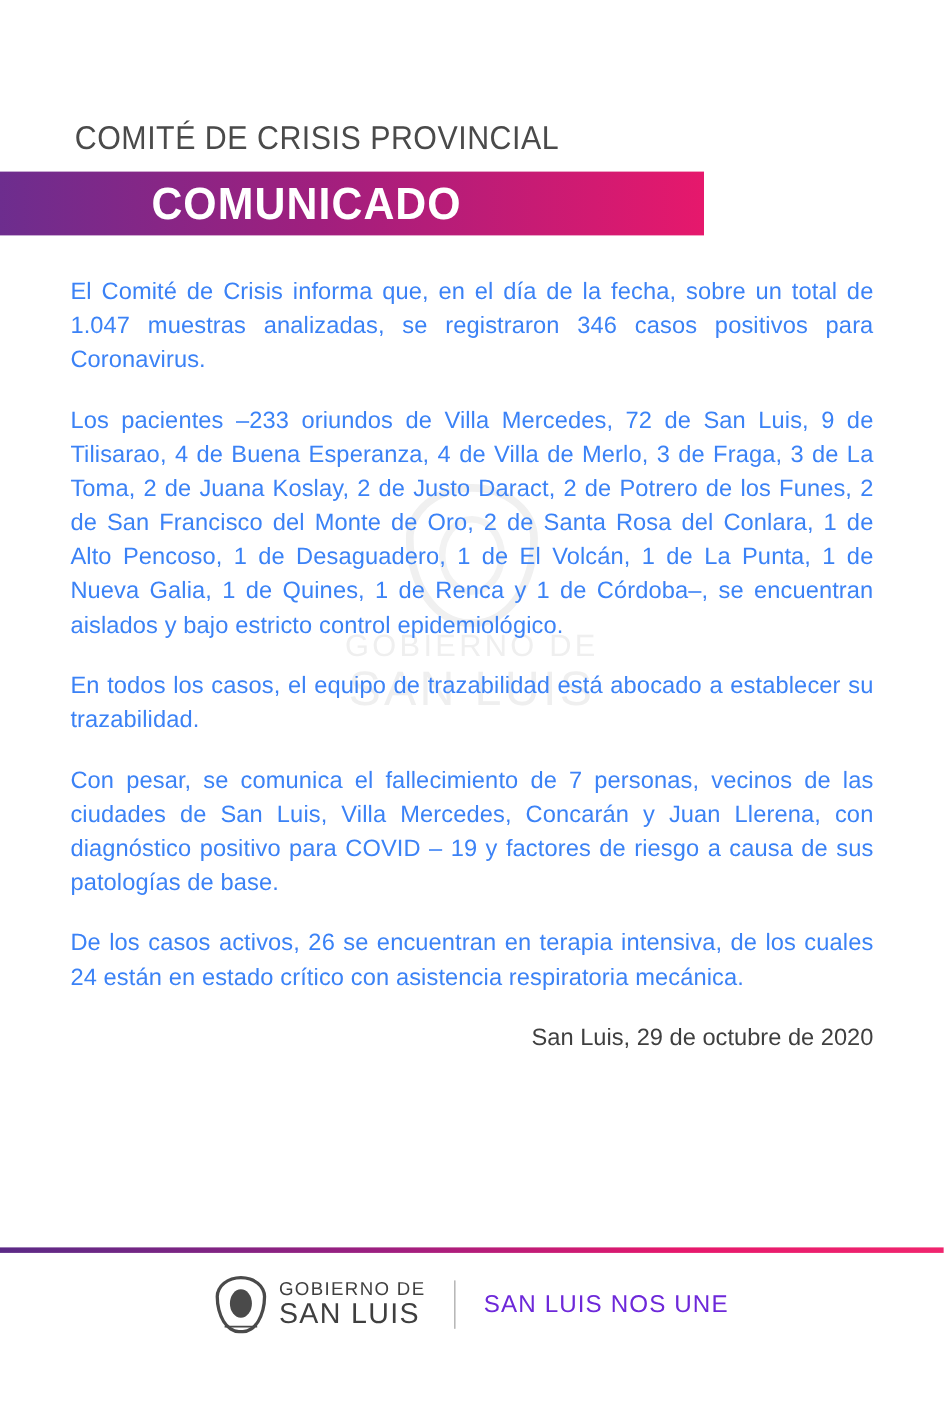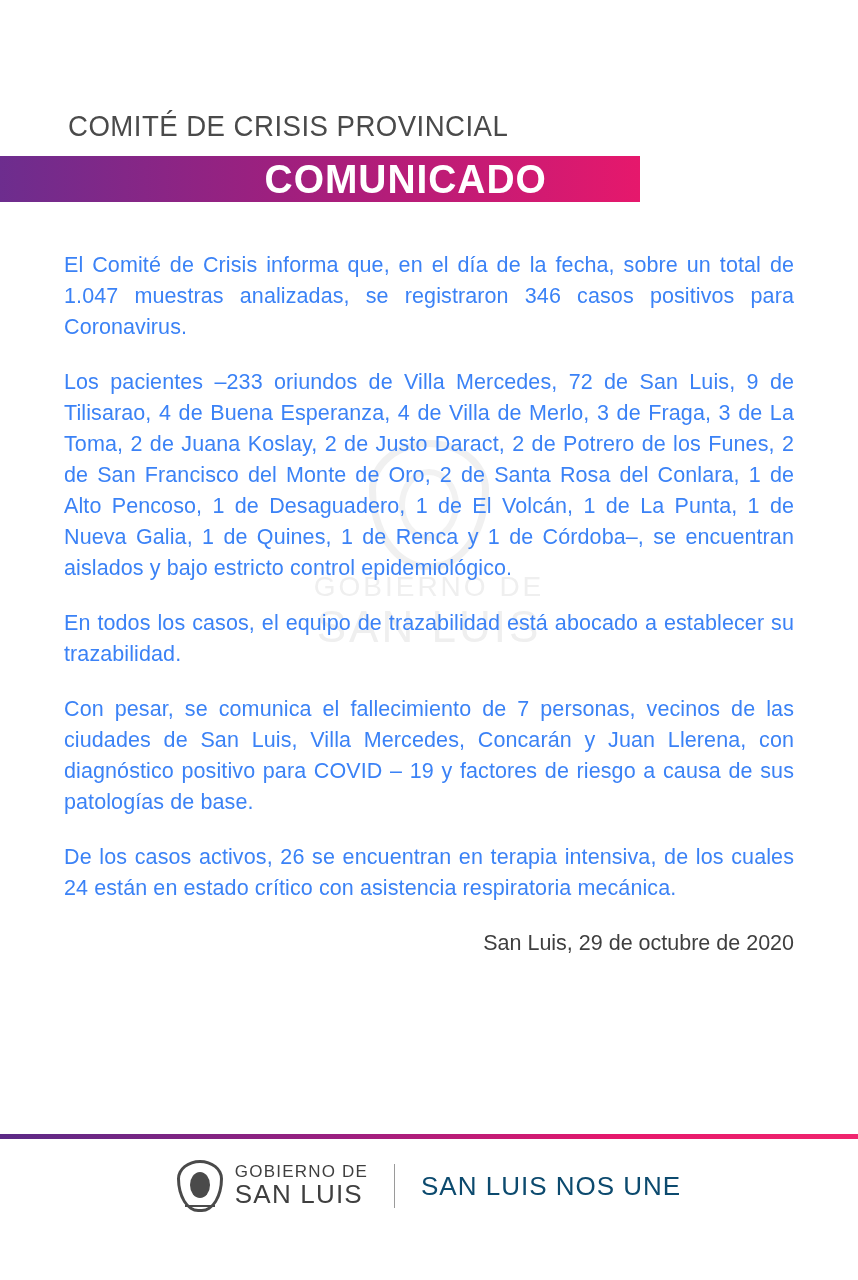--- a/index.html
+++ b/index.html
@@ -79,25 +79,25 @@
     font-family: "Liberation Sans Narrow", "Liberation Sans", sans-serif;
     text-transform: uppercase;
     transform: scaleX(0.92);
     transform-origin: left center;
     line-height: 1.2;
     padding-bottom: 6px;
   }
   .header-band {
     margin-top: 6px;
     width: 640px;
-    height: 46px;
+    height: 58px;
     background: linear-gradient(90deg, #6d2d8e 0%, #a01f7e 45%, #e6186c 100%);
     display: flex;
     align-items: center;
-    justify-content: flex-end;
+    justify-content: center;
   }
   .header-band-text {
     color: #ffffff;
     font-size: 41px;
     font-weight: bold;
     letter-spacing: 1px;
     padding-right: 88px;
     text-transform: uppercase;
     font-family: "Liberation Sans Narrow", "Liberation Sans", sans-serif;
     transform: scaleX(0.95);
@@ -196,22 +196,22 @@
     letter-spacing: 1.2px;
     font-weight: 500;
   }
   .footer-sep {
     width: 1px;
     height: 44px;
     background: #9a9a9a;
     margin: 0 26px;
   }
   .footer-slogan {
-    font-size: 26px;
-    color: #0c4a6e;
+    font-size: 22px;
+    color: #6d28d9;
     letter-spacing: 1px;
     font-family: "Liberation Sans Narrow", "Liberation Sans", sans-serif;
   }
 </style>
 </head>
 <body>
 
 <div class="watermark">
   <div class="wm-shield"></div>
   <div class="wm-line1">GOBIERNO DE</div>

